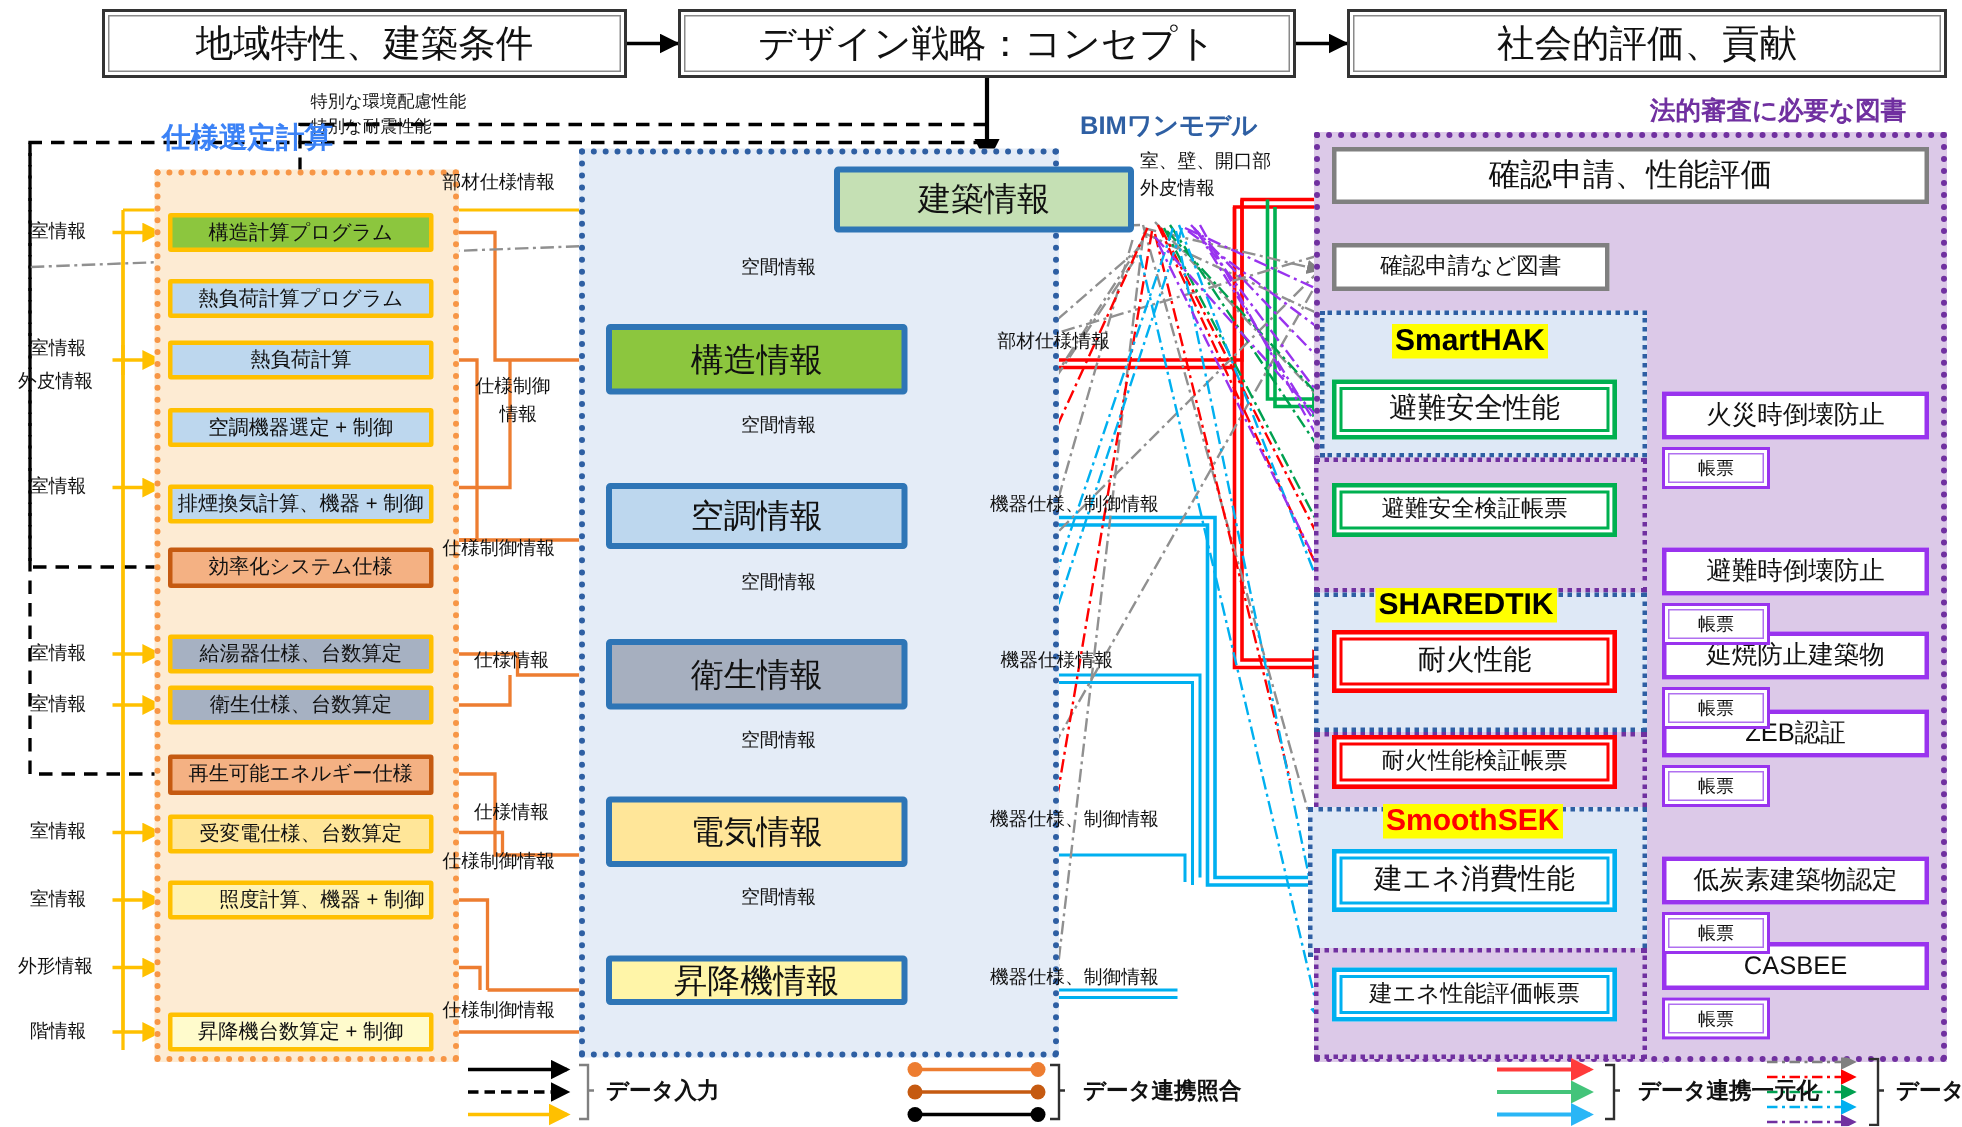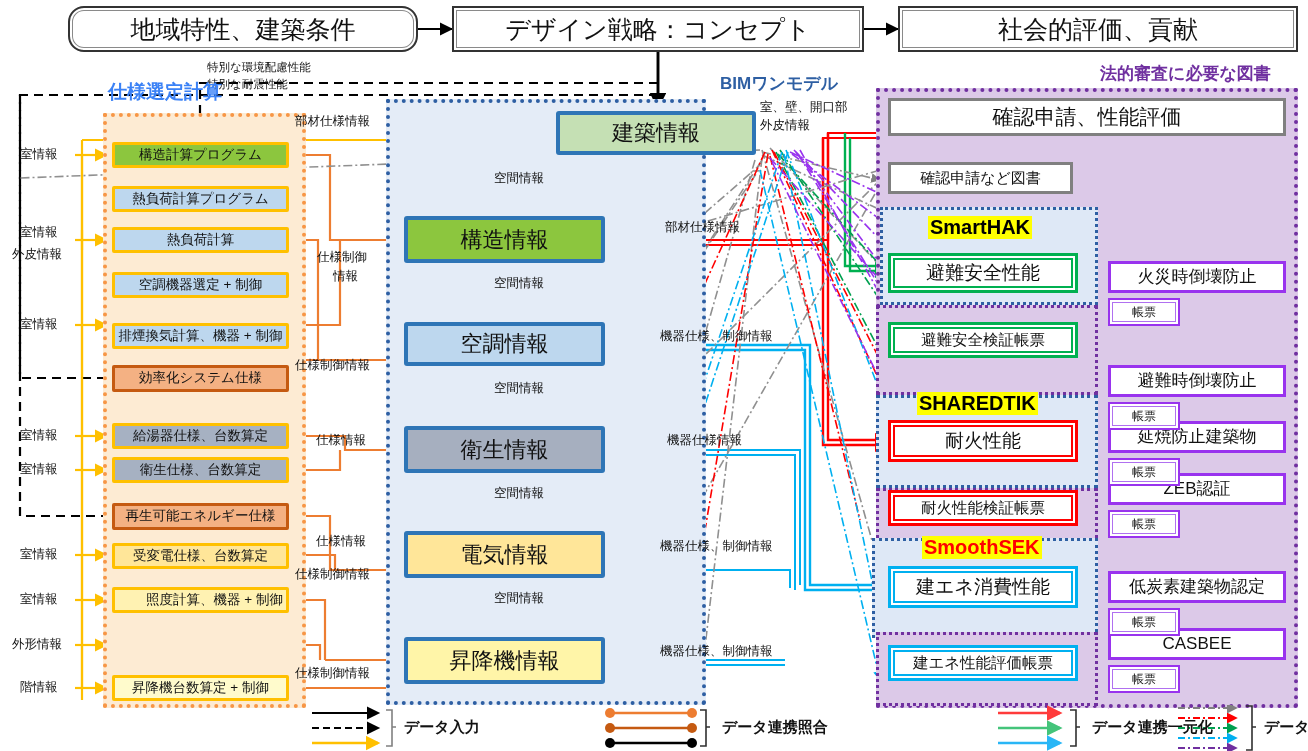--- a/index.html
+++ b/index.html
@@ -321,21 +321,21 @@
 
     <path d="M980,300 L980,330" stroke="#00B050" stroke-width="2" fill="none" stroke-dasharray="7,4" marker-end="url(#ahGr)"></path>
     <path d="M980,470 L980,495" stroke="#FF0000" stroke-width="2" fill="none" stroke-dasharray="7,4" marker-end="url(#ahRd)"></path>
     <path d="M980,615 L980,648" stroke="#00B0F0" stroke-width="2" fill="none" stroke-dasharray="7,4" marker-end="url(#ahCy)"></path>
     <path d="M920,340 L888,340" stroke="#00B050" stroke-width="2" fill="none" marker-end="url(#ahGr)"></path>
     <path d="M920,508 L888,508" stroke="#FF0000" stroke-width="2" fill="none" marker-end="url(#ahRd)"></path>
     <path d="M920,662 L888,662" stroke="#00B0F0" stroke-width="2" fill="none" marker-end="url(#ahCy)"></path>
     <path d="M915,180 L890,180" stroke="#808080" stroke-width="3" fill="none" marker-end="url(#ahGy)"></path>
   </svg>
 
-  <div class="abs hdr ctr" style="left:68px;top:6px;width:350px;height:46px;border-radius:16px;">
+  <div class="abs hdr ctr" style="left:68px;top:6px;width:350px;height:46px;">
     <span>地域特性、建築条件</span>
   </div>
   <div class="abs hdr ctr" style="left:452px;top:6px;width:412px;height:46px;">
     <span>デザイン戦略：コンセプト</span>
   </div>
   <div class="abs hdr ctr" style="left:898px;top:6px;width:400px;height:46px;">
     <span>社会的評価、貢献</span>
   </div>
 
   <div class="abs elab sm" style="left:207px;top:60px;">
@@ -426,21 +426,21 @@
     </div>
   <div class="abs cbox b ctr" style="left:404px;top:322px;width:201px;height:44px;z-index:4;">
       <span>空調情報</span>
     </div>
   <div class="abs cbox gray ctr" style="left:404px;top:426px;width:201px;height:47px;z-index:4;">
       <span>衛生情報</span>
     </div>
   <div class="abs cbox y ctr" style="left:404px;top:531px;width:201px;height:47px;z-index:4;">
       <span>電気情報</span>
     </div>
-  <div class="abs cbox yl ctr" style="left:404px;top:637px;width:201px;height:47px;z-index:4;text-align:right;">
+  <div class="abs cbox yl ctr" style="left:404px;top:637px;width:201px;height:33px;z-index:4;text-align:right;">
       <span>昇降機情報</span>
     </div>
 
   <div class="abs elab bw" style="left:494px;top:170px;z-index:6;"><span>空間情報</span></div>
   <div class="abs elab bw" style="left:494px;top:275px;z-index:6;"><span>空間情報</span></div>
   <div class="abs elab bw" style="left:494px;top:380px;z-index:6;"><span>空間情報</span></div>
   <div class="abs elab bw" style="left:494px;top:485px;z-index:6;"><span>空間情報</span></div>
   <div class="abs elab bw" style="left:494px;top:590px;z-index:6;"><span>空間情報</span></div>
 
   <div class="abs elab" style="left:760px;top:99px;z-index:7;"><span>室、壁、開口部</span></div>

